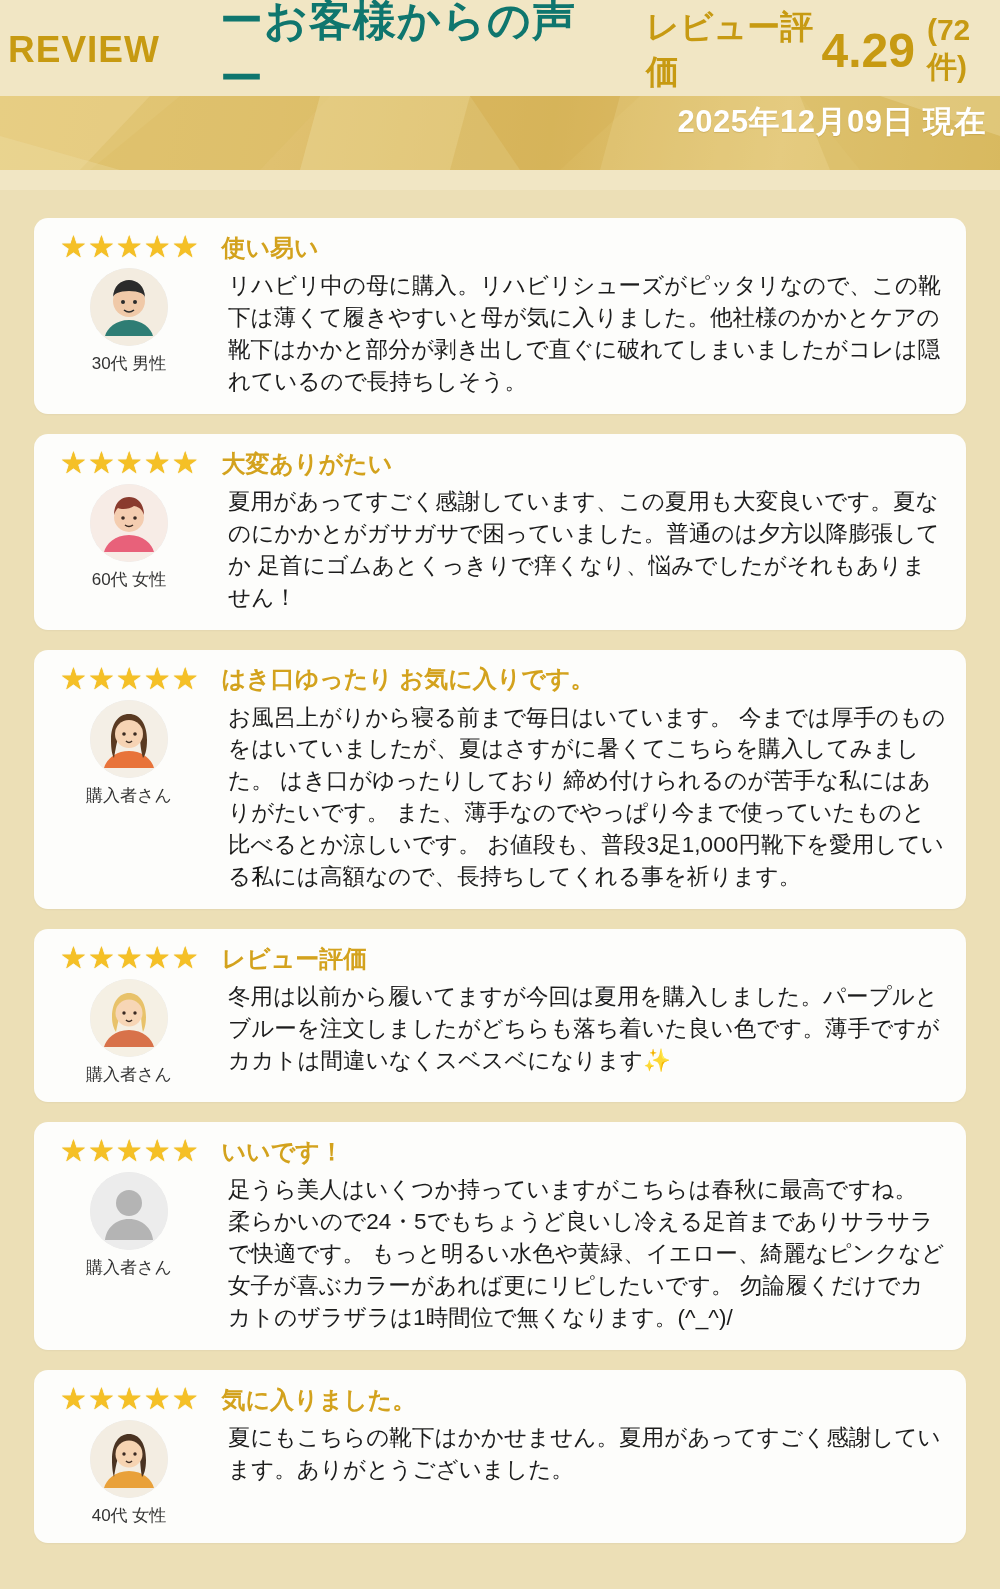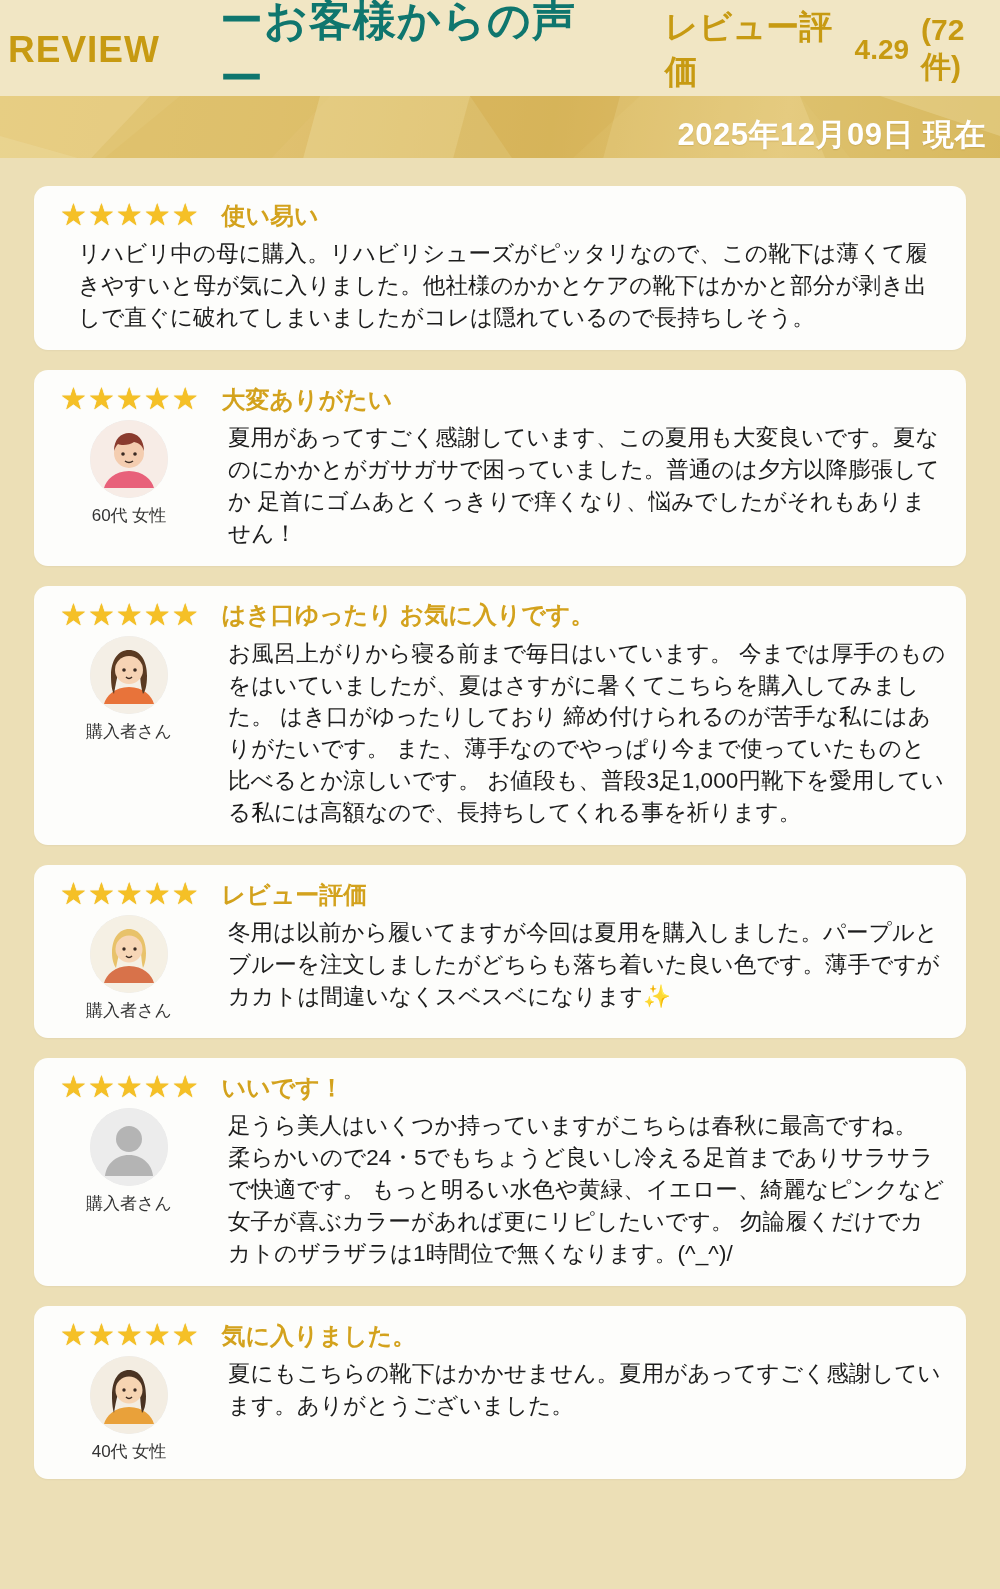--- a/index.html
+++ b/index.html
@@ -12,21 +12,21 @@
     height: 1589px;
     background: #ecdfb6;
     font-family: "Liberation Sans", "DejaVu Sans", sans-serif;
     overflow: hidden;
   }
 
   
   .header {
     position: relative;
     width: 100%;
-    height: 158px;
+    height: 190px;
     background: #f1e6c4;
     overflow: hidden;
   }
   .header-top {
     position: relative;
     height: 100px;
     display: flex;
     align-items: center;
     padding-left: 8px;
     z-index: 3;
@@ -45,38 +45,38 @@
     letter-spacing: 1px;
   }
   .h-rating-wrap {
     margin-left: 62px;
     display: flex;
     align-items: center;
     color: #c79a12;
     font-weight: bold;
   }
   .h-rating-label { font-size: 33px; letter-spacing: 0px; }
-  .h-rating-value { font-size: 28px; margin-left: 0; letter-spacing: 0px; }
+  .h-rating-value { font-size: 48px; margin-left: 0; letter-spacing: 0px; }
   .h-rating-count { font-size: 30px; margin-left: 12px; }
 
   
   .gold-band {
     position: absolute;
     left: 0;
     top: 96px;
     width: 100%;
     height: 74px;
     background: linear-gradient(100deg, #e5c979 0%, #e0c170 28%, #d8b65c 55%, #e3c87b 78%, #d9b95f 100%);
     overflow: hidden;
   }
   .gold-band svg { position: absolute; left: 0; top: 0; }
   .band-date {
     position: absolute;
     right: 14px;
-    top: 18px;
+    top: 5px;
     font-size: 31px;
     font-weight: bold;
     color: #ffffff;
     letter-spacing: 0.5px;
     z-index: 2;
     text-shadow: 0 1px 1px rgba(150,110,20,0.25);
   }
 
   
   .reviews {
@@ -195,20 +195,34 @@
       <span class="stars-row">
         <span class="star">★</span>
         <span class="star">★</span>
         <span class="star">★</span>
         <span class="star">★</span>
         <span class="star">★</span>
       </span>
       <span class="review-title">使い易い</span>
     </div>
     <div class="card-body">
+      <div class="left-col">
+        <span class="avatar">
+          <svg width="78" height="78" viewBox="0 0 78 78">
+            <circle cx="39" cy="39" r="39" fill="#f3ece0"></circle>
+            <path d="M39 52c-13 0-22 8-24 16h48c-2-8-11-16-24-16z" fill="#2f7d74"></path>
+            <circle cx="39" cy="33" r="16" fill="#f0c9a8"></circle>
+            <path d="M23 30c0-12 8-18 16-18s16 6 16 18c0-4-6-7-16-7s-16 3-16 7z" fill="#2b2b2b"></path>
+            <circle cx="33" cy="34" r="2" fill="#2b2b2b"></circle>
+            <circle cx="45" cy="34" r="2" fill="#2b2b2b"></circle>
+            <path d="M34 42q5 4 10 0" stroke="#2b2b2b" stroke-width="1.6" fill="none"></path>
+          </svg>
+        </span>
+        <span class="reviewer">30代 男性</span>
+      </div>
       <div class="text-col">
         <div class="review-text">リハビリ中の母に購入。リハビリシューズがピッタリなので、この靴下は薄くて履きやすいと母が気に入りました。他社様のかかとケアの靴下はかかと部分が剥き出しで直ぐに破れてしまいましたがコレは隠れているので長持ちしそう。</div>
       </div>
     </div>
   </div>
 
   <div class="card">
     <div class="head-row">
       <span class="stars-row">
         <span class="star">★</span>

